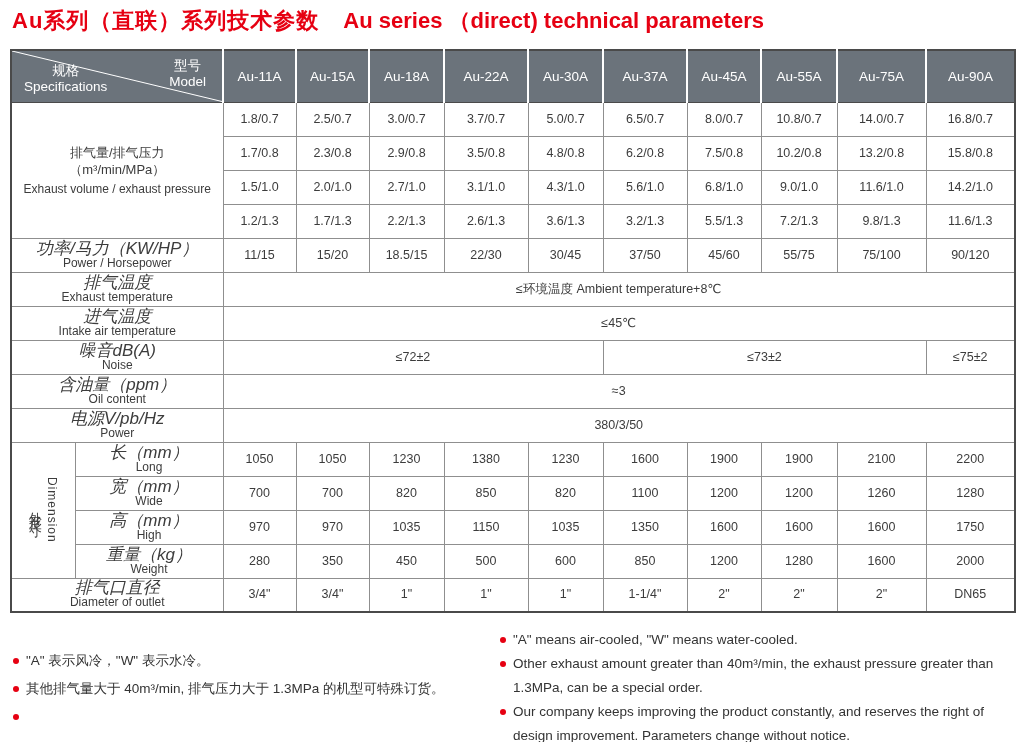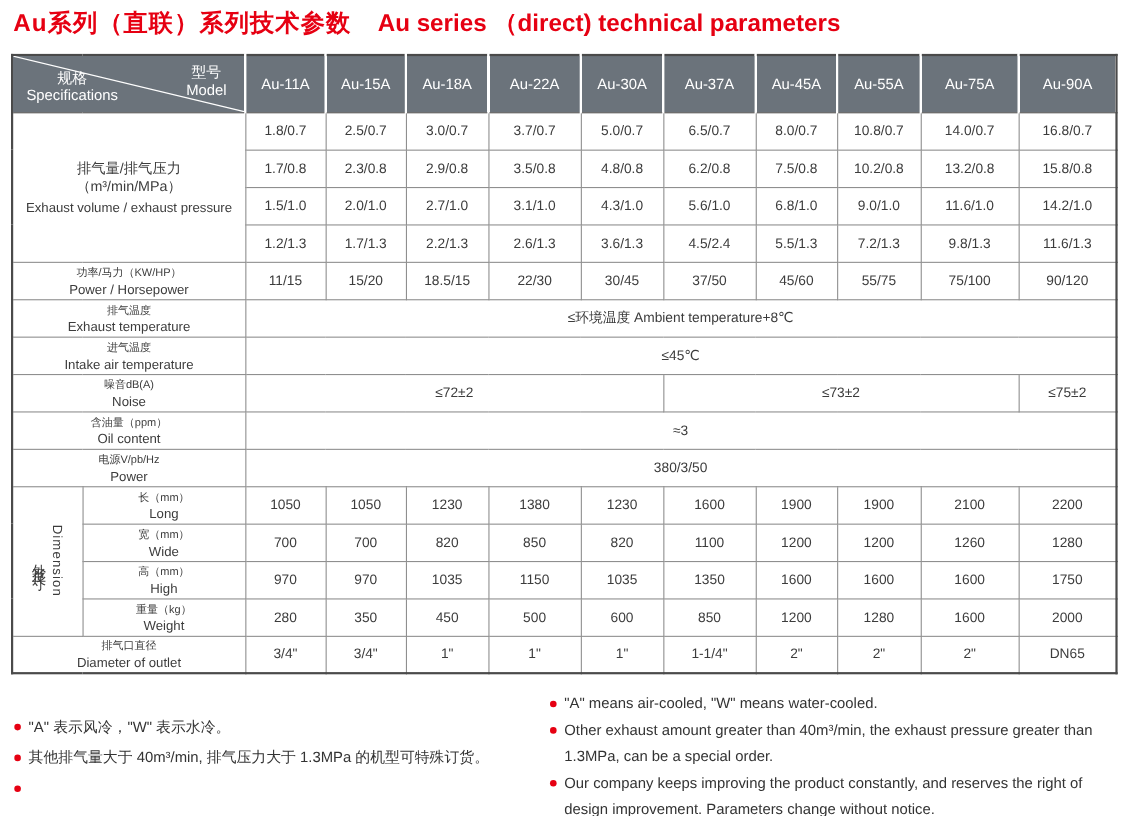--- a/index.html
+++ b/index.html
@@ -32,21 +32,21 @@
   tr.r { height: 34px; }
 
   
   .corner { position: relative; }
   .corner svg { position: absolute; left: 0; top: 0; width: 100%; height: 100%; display: block; }
   .corner-model { position: absolute; top: 7px; right: 16px; text-align: center; line-height: 16px; }
   .corner-spec  { position: absolute; bottom: 7px; left: 12px; text-align: center; line-height: 16px; }
 
   
   td.lbl { text-align: left; padding-left: 11px; }
-  td.lbl .zh { display: block; font-size: 10px; line-height: 15px; }
+  td.lbl .zh { display: block; font-size: 17px; line-height: 15px; font-style: italic; }
   td.lbl .en { display: block; font-size: 12px; line-height: 14px; }
   td.vol-lbl { text-align: center; margin-top: 19px; }
   td.vol-lbl .zh { display: block; font-size: 13px; line-height: 17px; }
   td.vol-lbl .en { display: block; font-size: 12px; line-height: 16px; margin-top: 3px; }
   td.sub-lbl { text-align: left; padding-left: 38px; }
 
   
   td.dim-vert { padding: 0; }
   .vwrap { display: flex; justify-content: center; align-items: center; gap: 1px; }
   .vzh { writing-mode: vertical-rl; text-orientation: upright; font-size: 13px; letter-spacing: 4px; }
@@ -153,21 +153,21 @@
           <td>9.0/1.0</td>
           <td>11.6/1.0</td>
           <td>14.2/1.0</td>
         </tr>
     <tr class="r">
           <td>1.2/1.3</td>
           <td>1.7/1.3</td>
           <td>2.2/1.3</td>
           <td>2.6/1.3</td>
           <td>3.6/1.3</td>
-          <td>4.5/2.4</td>
+          <td>3.2/1.3</td>
           <td>5.5/1.3</td>
           <td>7.2/1.3</td>
           <td>9.8/1.3</td>
           <td>11.6/1.3</td>
         </tr>
 
     <tr class="r">
       <td class="lbl" colspan="2">
         <span class="zh">功率/马力（KW/HP）</span>
         <span class="en">Power / Horsepower</span>

